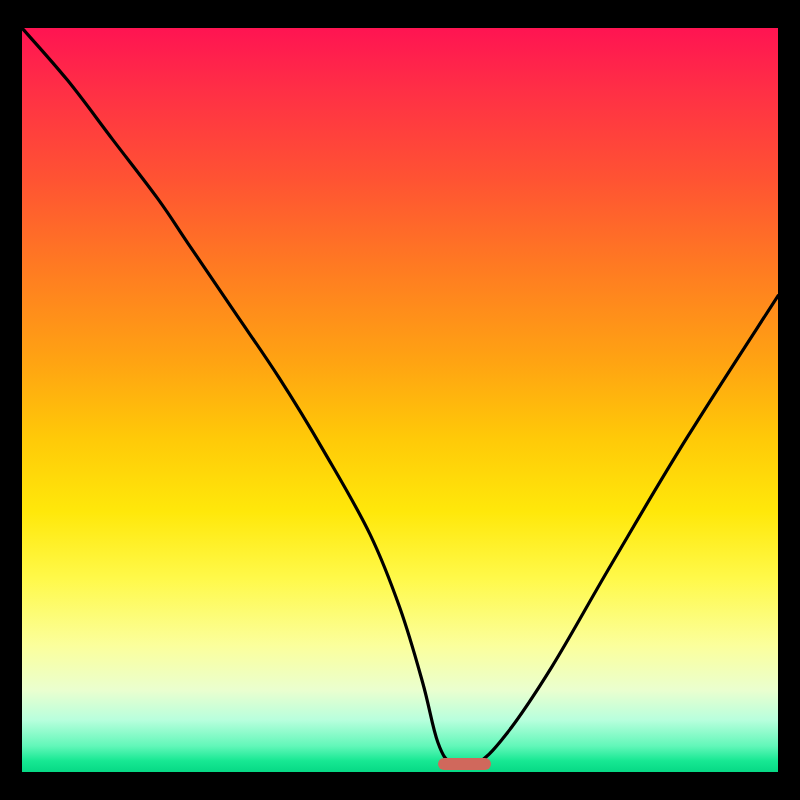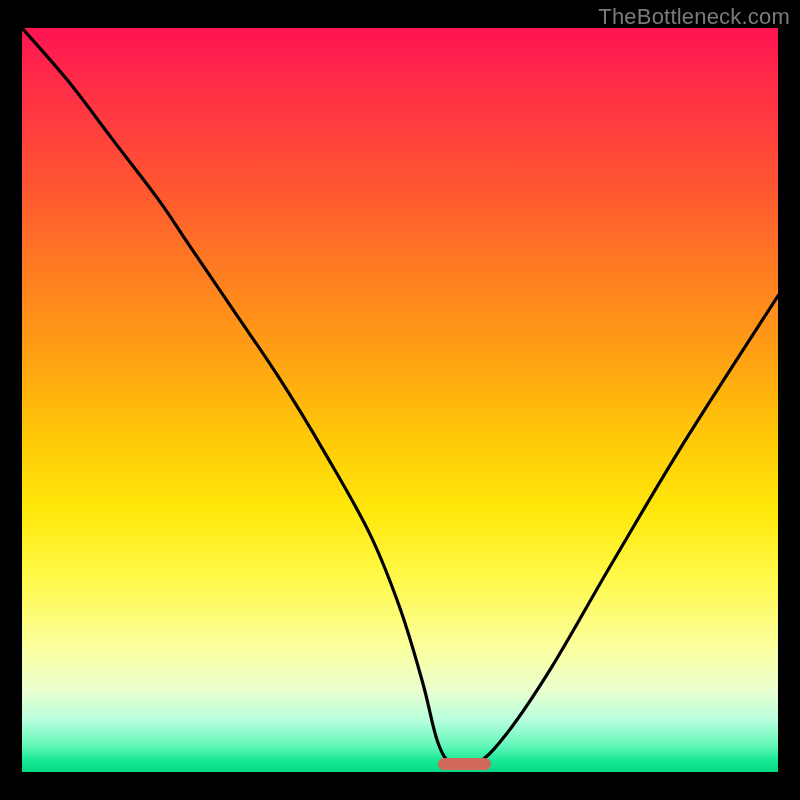--- a/index.html
+++ b/index.html
@@ -67,21 +67,20 @@
     background: #d0685c;
     bottom: 2px;
     z-index: 4;
   }
 </style>
 </head>
 <body>
 
 <div class="frame">
 
-  <div class="watermark">TheBottleneck.com</div>
 
   <div class="plot-area" id="plot-area">
 
     <svg class="curve" viewBox="0 0 756 744" preserveAspectRatio="none">
       <path id="curve-path" fill="none" stroke="#000" stroke-width="3.2" stroke-linecap="round" stroke-linejoin="round" d="M 0.0 0.0 C 8.2 9.4, 29.0 32.0, 45.4 52.1 C 61.7 72.2, 74.4 90.2, 90.7 111.6 C 107.0 133.0, 122.5 152.4, 136.1 171.1 C 149.7 189.9, 152.7 195.7, 166.3 215.8 C 179.9 235.8, 195.4 258.6, 211.7 282.7 C 228.0 306.8, 240.7 324.2, 257.0 349.7 C 273.4 375.1, 286.1 396.0, 302.4 424.1 C 318.7 452.2, 334.2 477.8, 347.8 505.9 C 361.4 534.0, 368.5 553.5, 378.0 580.3 C 387.5 607.1, 393.9 630.6, 400.7 654.7 C 407.5 678.8, 410.4 699.5, 415.8 714.2 C 421.2 729.0, 424.1 732.5, 430.9 736.6 C 437.7 740.6, 444.1 741.9, 453.6 736.6 C 463.1 731.2, 470.2 724.2, 483.8 706.8 C 497.4 689.4, 510.1 670.6, 529.2 639.8 C 548.3 609.0, 565.2 577.2, 589.7 535.7 C 614.2 494.2, 635.3 457.4, 665.3 409.2 C 695.2 361.0, 739.7 293.3, 756.0 267.8"></path>
     </svg>
 
     <div class="flat-marker" id="flat-marker" style="left: 415.8px; width: 52.92px; background: rgb(208, 104, 92);"></div>
   </div>
 

